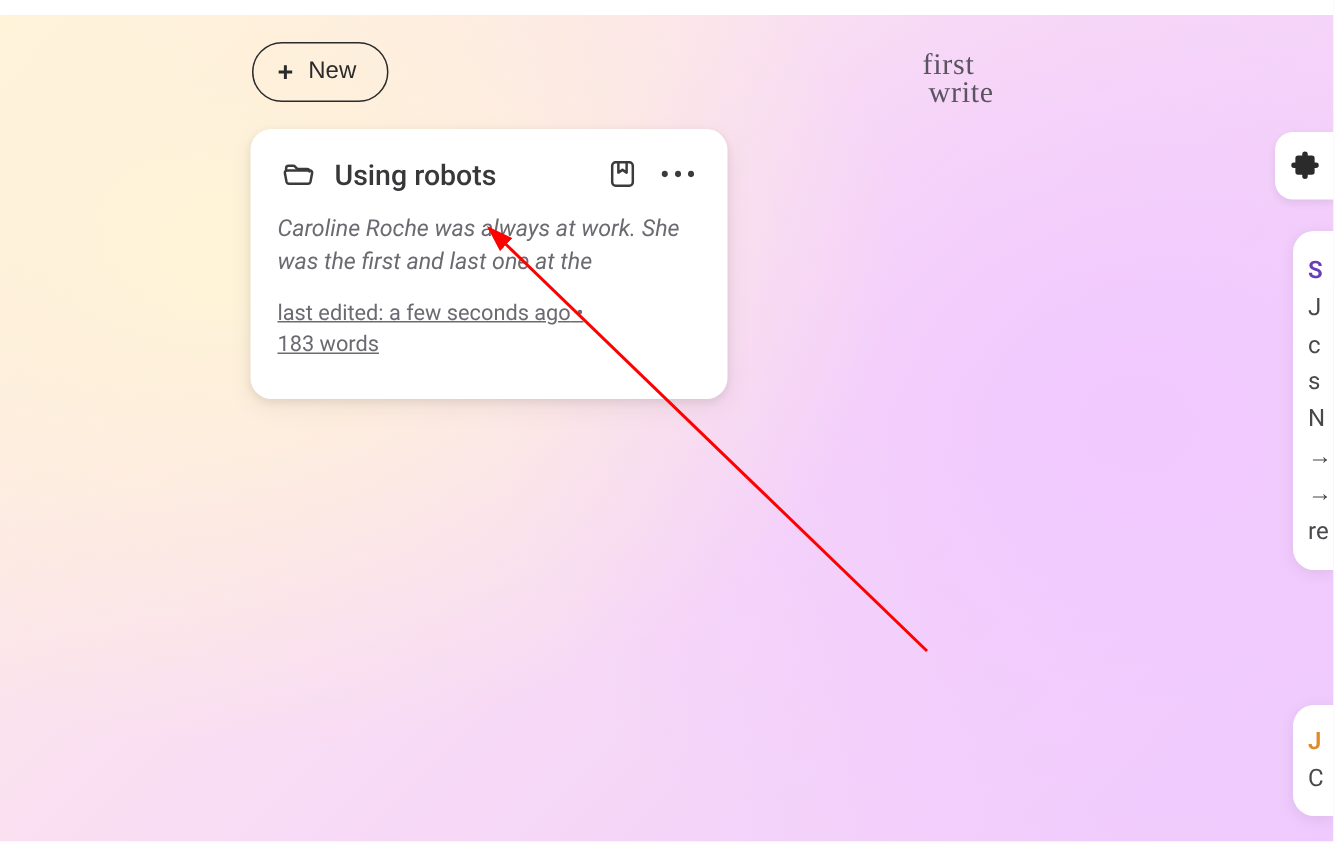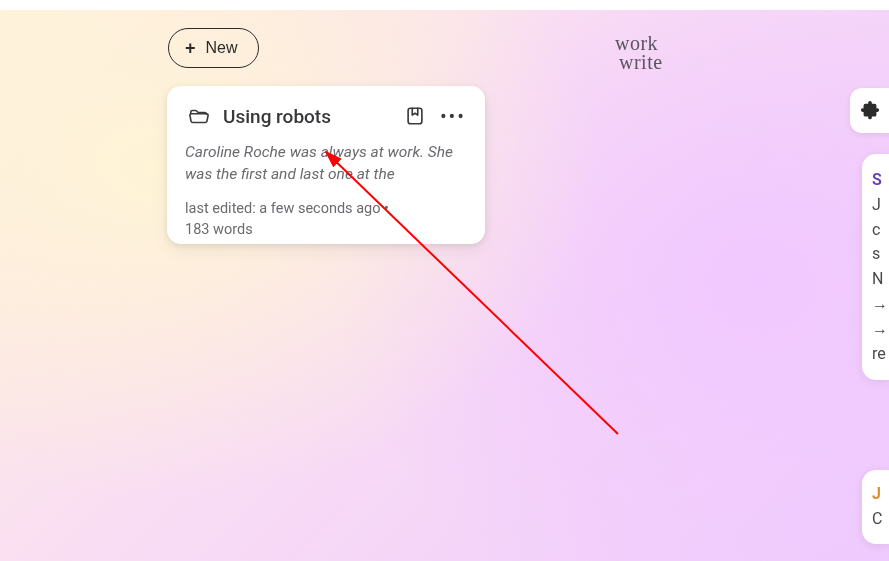--- a/index.html
+++ b/index.html
@@ -45,21 +45,21 @@
   }
   .logo .l1 { font-size: 20px; letter-spacing: 0.5px; }
   .logo .l2 { font-size: 20px; letter-spacing: 0.5px; margin-left: 4px; text-align: right; }
   .card {
     position: absolute;
     top: 86px; left: 167px;
     width: 318px;
     background: #ffffff;
     border-radius: 14px;
     box-shadow: 0 2px 6px rgba(0,0,0,0.08), 0 6px 18px rgba(0,0,0,0.06);
-    padding: 16px 18px 4px 18px;
+    padding: 16px 18px 26px 18px;
   }
   .card-head {
     display: flex;
     align-items: center;
     gap: 10px;
   }
   .card-title {
     flex: 1;
     font-size: 19px;
     font-weight: 500;
@@ -78,20 +78,21 @@
     font-style: italic;
     color: #6c6a70;
     font-size: 15.5px;
     line-height: 1.4;
   }
   .meta {
     margin-top: 14px;
     color: #6c6a70;
     font-size: 14.5px;
     line-height: 1.4;
+    text-decoration: underline;
   }
   .side-pill {
     position: absolute;
     right: -1px; top: 88px;
     width: 40px; height: 45px;
     background: #ffffff;
     border-top-left-radius: 12px;
     border-bottom-left-radius: 12px;
     box-shadow: 0 2px 6px rgba(0,0,0,0.08);
     display: flex; align-items: center; justify-content: center;
@@ -139,21 +140,21 @@
 
 <div class="canvas">
   <div class="topbar"></div>
 
   <button class="new-btn">
     <span class="plus">+</span>
     <span>New</span>
   </button>
 
   <div class="logo">
-    <div class="l1">work</div>
+    <div class="l1">first</div>
     <div class="l2">write</div>
   </div>
 
   <div class="card">
     <div class="card-head">
       <span class="icon-btn">
         <svg width="22" height="22" viewBox="0 0 24 24" fill="none" stroke="#3b3a3d" stroke-width="1.8" stroke-linecap="round" stroke-linejoin="round">
           <path d="M3 9.5V7.8C3 6.8 3.8 6 4.8 6h3.4c.5 0 1 .2 1.3.6l1 1.1c.3.4.8.6 1.3.6h6.4c1 0 1.8.8 1.8 1.8"></path>
           <path d="M3.6 9.5h16.8c1 0 1.7.9 1.5 1.9l-1.2 6.2c-.2.9-1 1.5-1.9 1.5H5.2c-.9 0-1.7-.6-1.9-1.5L2.1 11.4C1.9 10.4 2.6 9.5 3.6 9.5z"></path>
         </svg>

